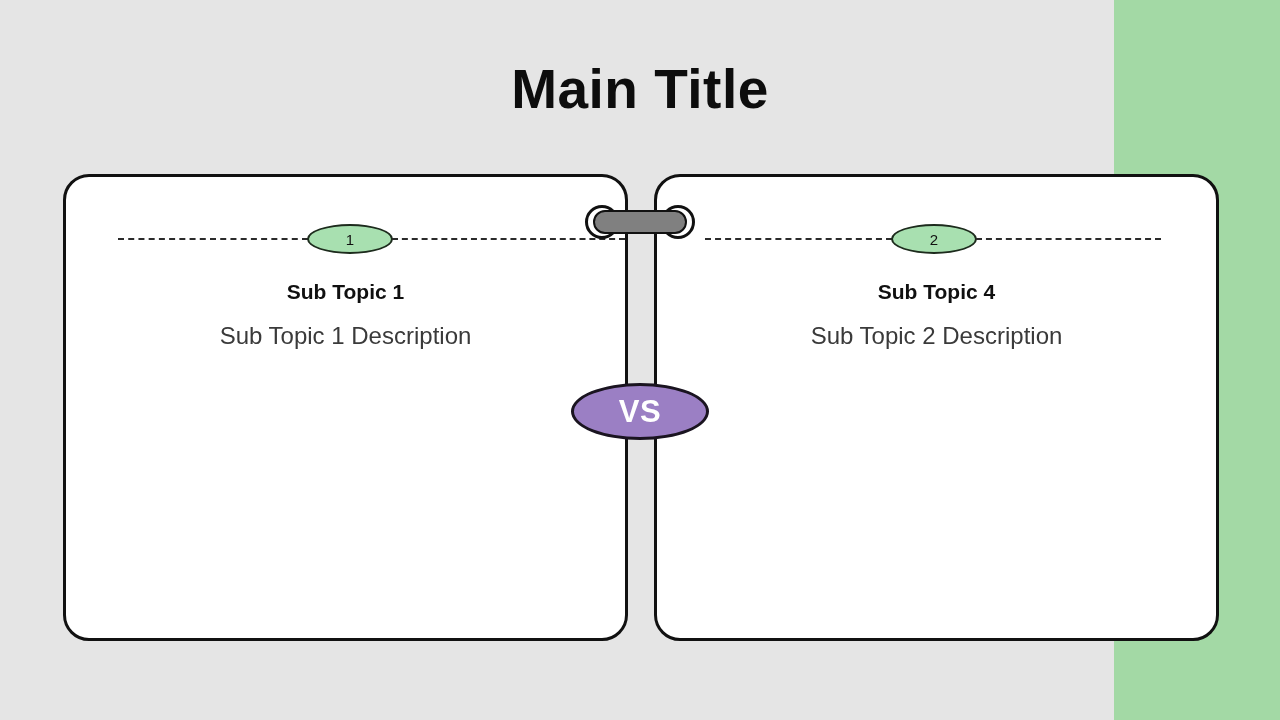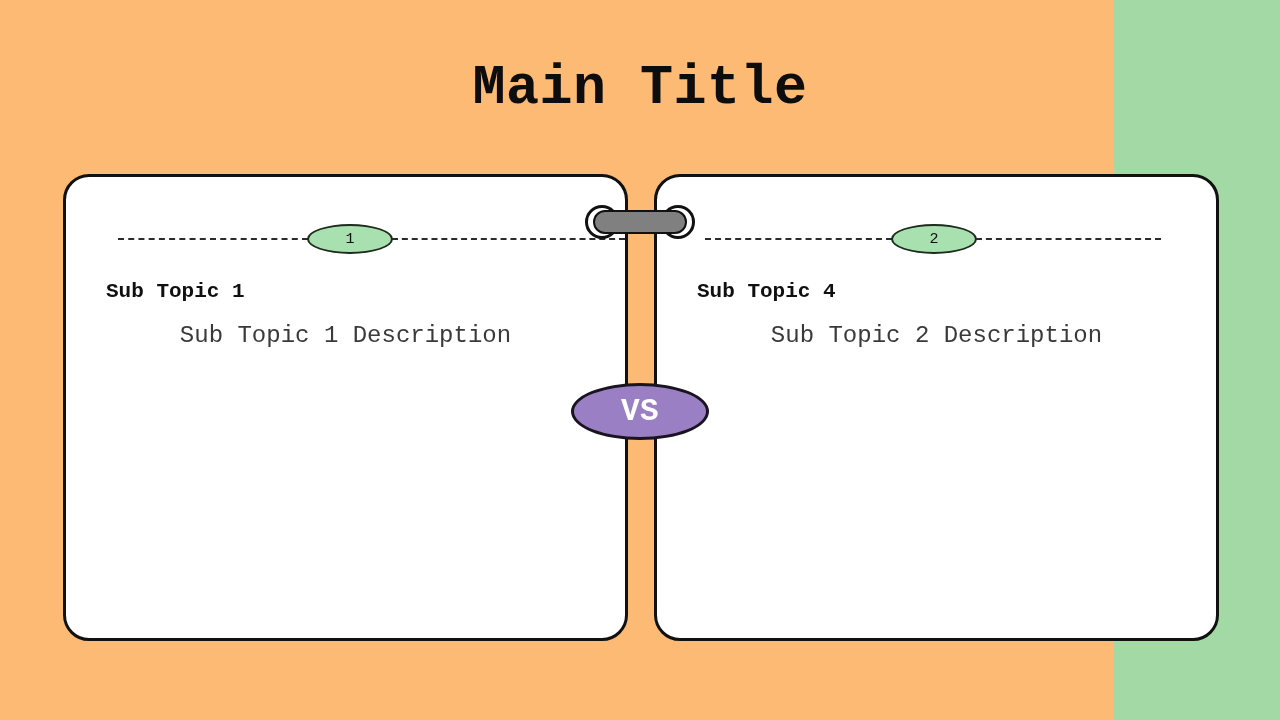--- a/index.html
+++ b/index.html
@@ -14,22 +14,21 @@
     font-family: "Liberation Sans", sans-serif;
     background: #a3d9a5;
     position: relative;
   }
 
   .slide {
     position: absolute;
     inset: 0;
     width: 1114px;
     height: 720px;
-    background: #fdba74;
-    font-family: Liberation Mono, monospace;
+    background: #e5e5e5;
   }
 
   
   .main-title {
     position: absolute;
     top: 55px;
     left: 0;
     width: 1280px;
     text-align: center;
     font-size: 55px;
@@ -88,26 +87,25 @@
   .rule-row.left-row  .dash-line:last-child  { flex: 1 1 auto; }
   .rule-row.right-row .dash-line:first-child { flex: 1 1 auto; }
   .rule-row.right-row .dash-line:last-child  { flex: 0 0 185px; }
 
   
   .sub-title {
     position: absolute;
     top: 101px;
     left: 0;
     width: 100%;
-    text-align: left;
+    text-align: center;
     font-size: 21px;
     font-weight: 700;
     color: #101010;
     line-height: 28px;
-    padding-left: 40px;
   }
   .sub-desc {
     position: absolute;
     top: 146px;
     left: 0;
     width: 100%;
     text-align: center;
     font-size: 24px;
     font-weight: 400;
     color: #3a3a3a;

